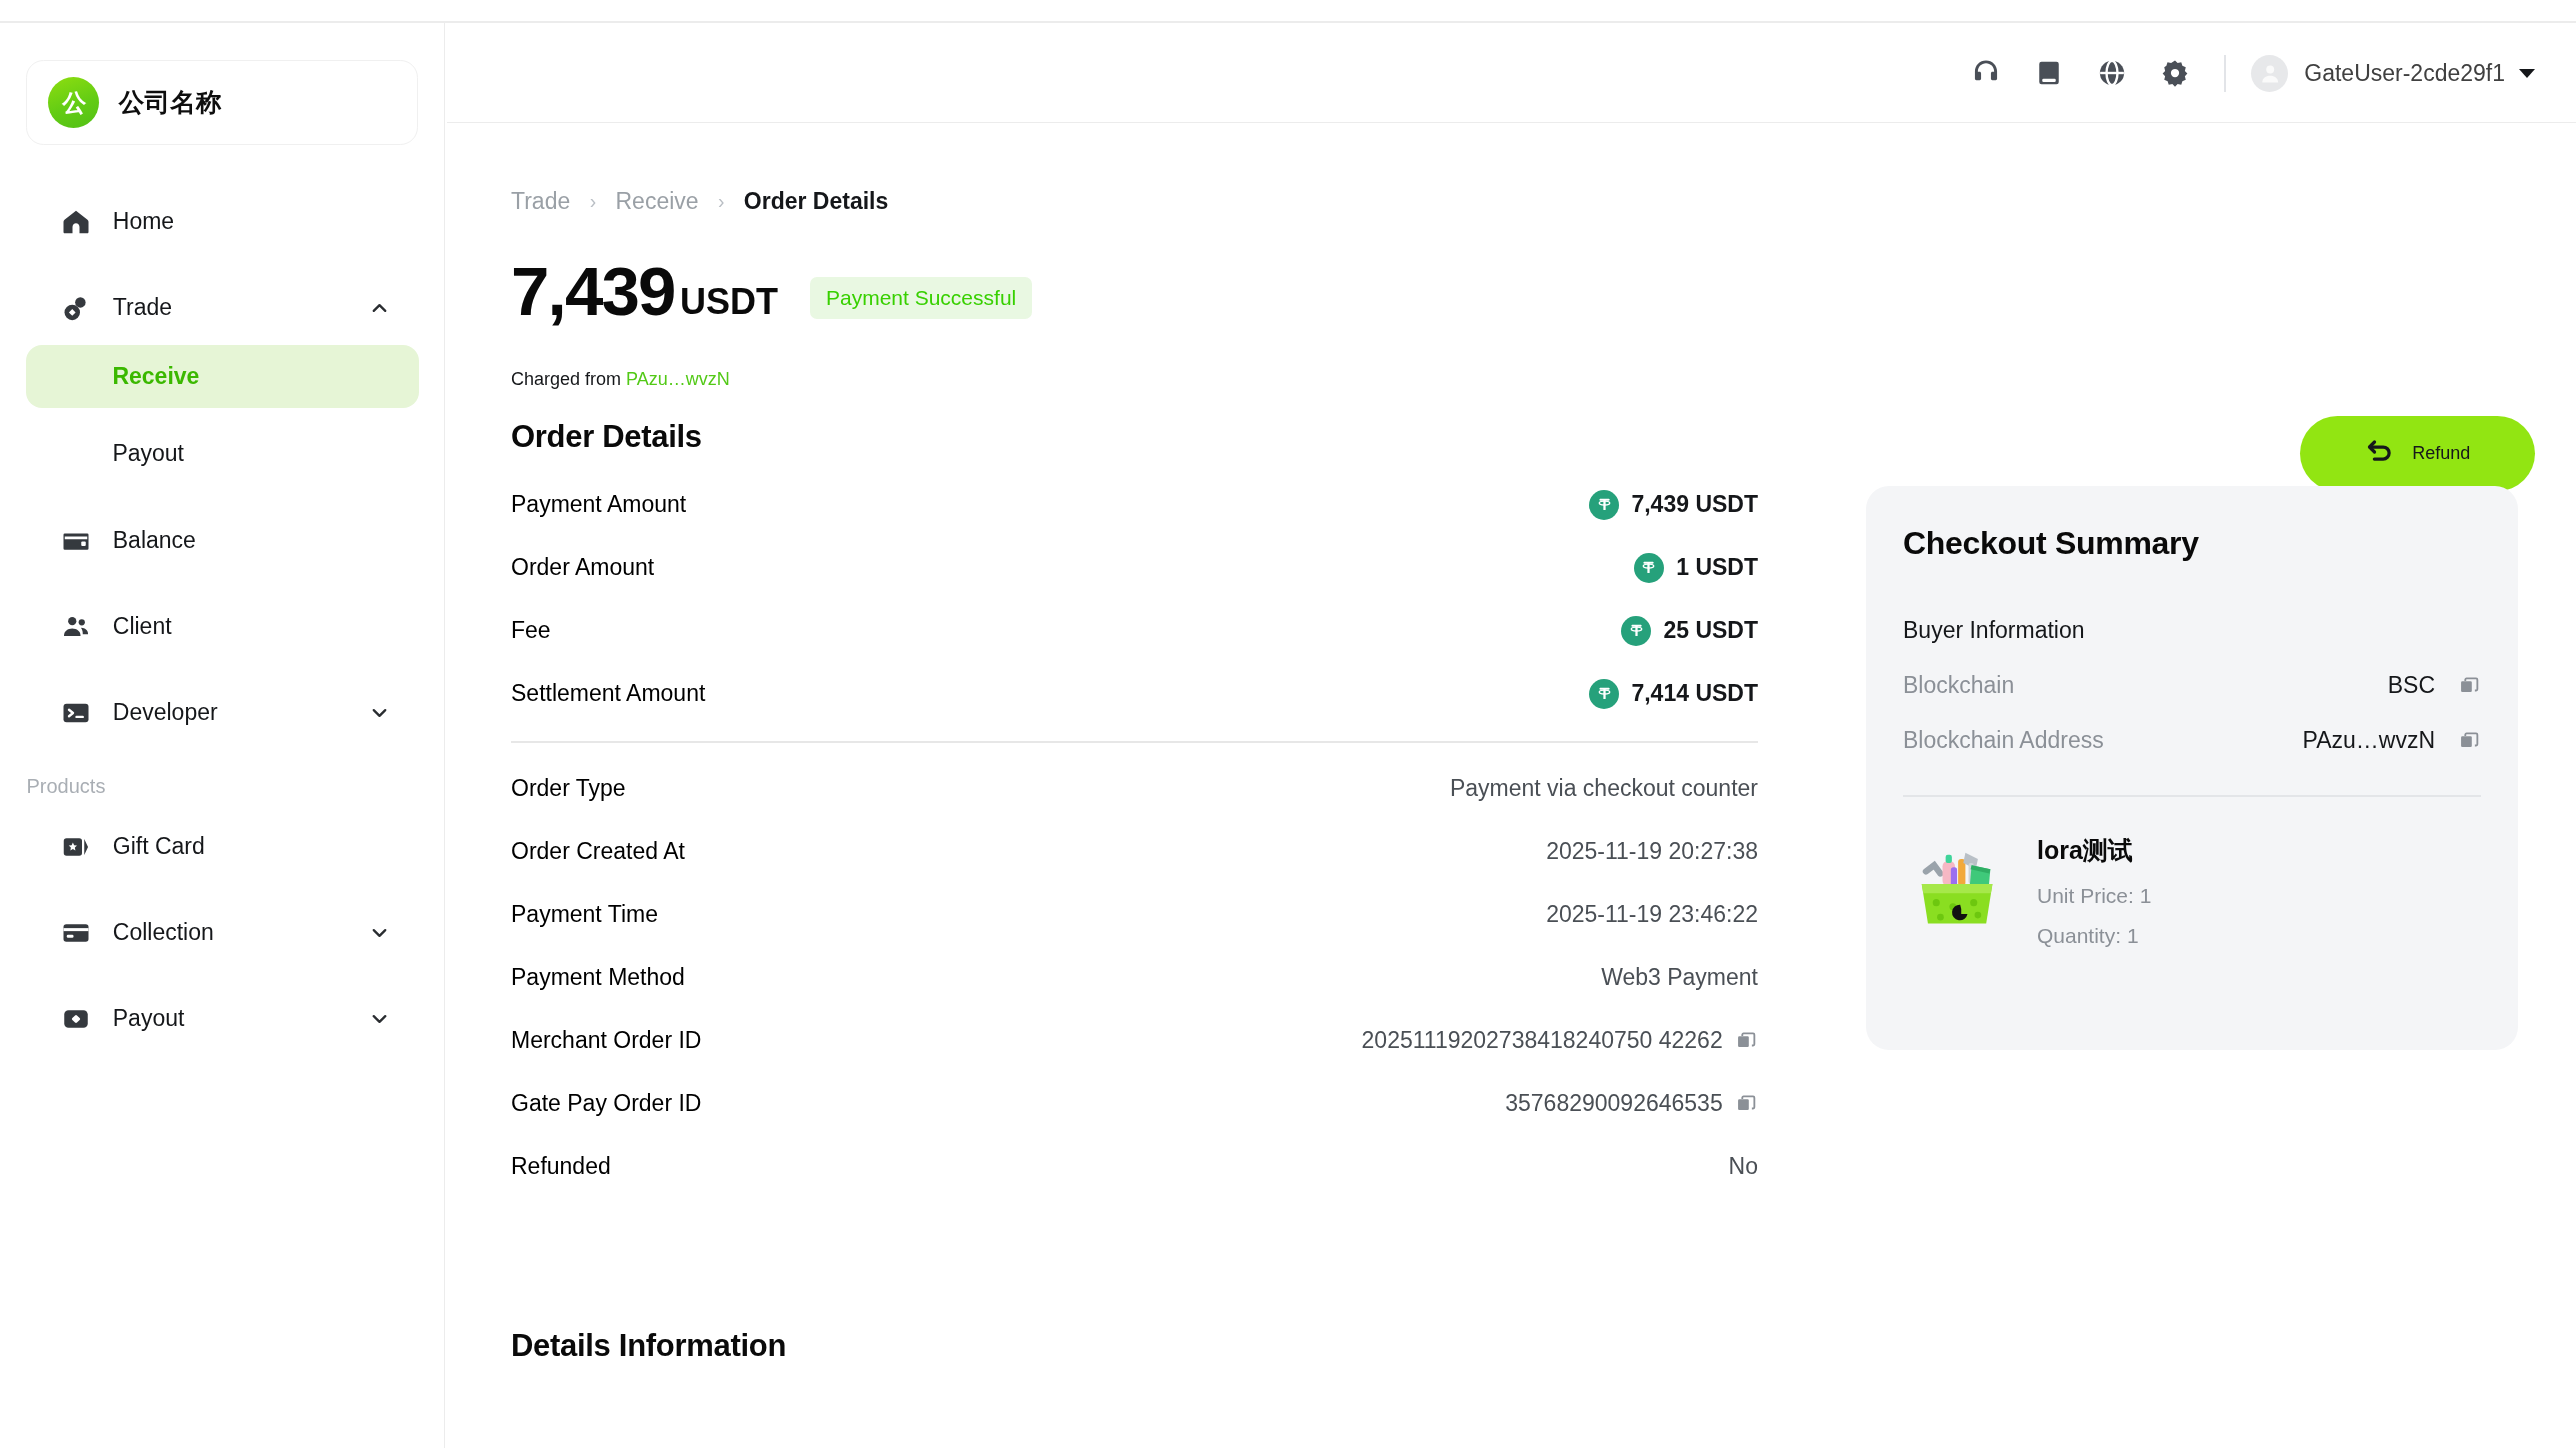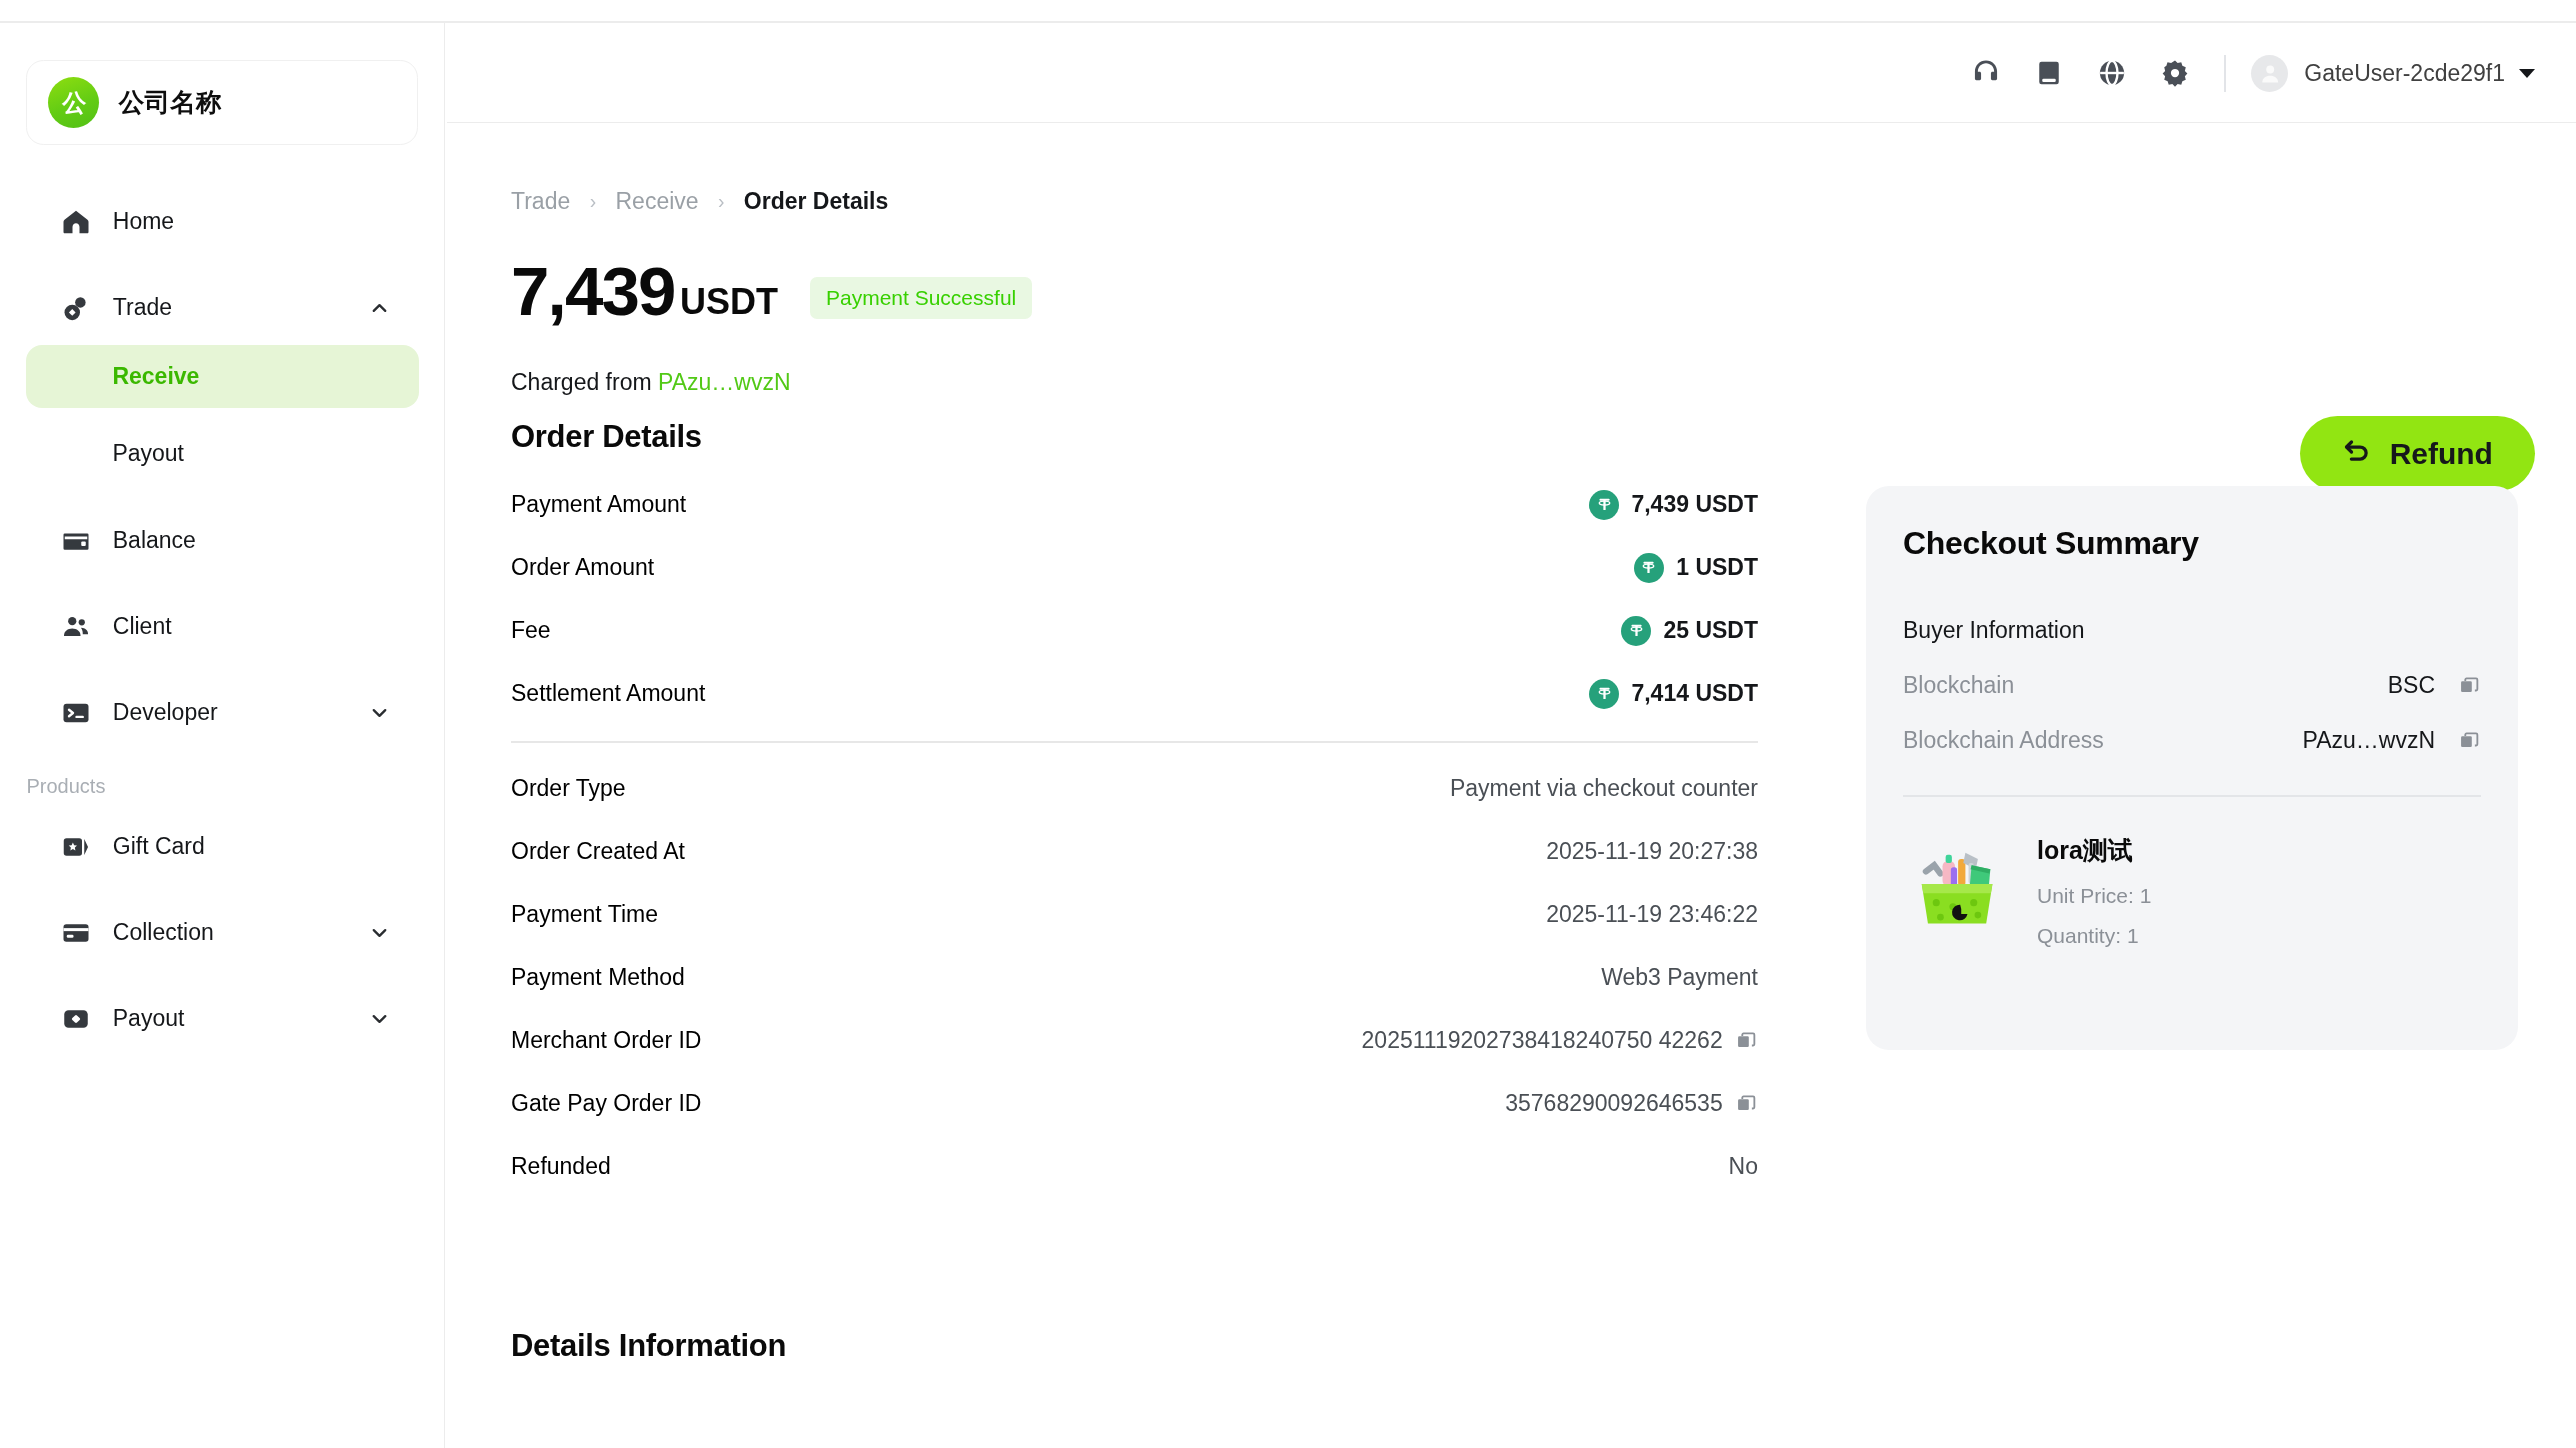--- a/index.html
+++ b/index.html
@@ -78,30 +78,30 @@
   .bc-item.current { color:#15171a; font-weight:700; cursor:default; }
   .bc-sep { margin:0 19.4px; color:#b9bec4; font-size:19.4px; }
 
   .amount-row { position:absolute; left:64px; top:132px; display:flex; align-items:flex-end; gap:0; }
   .amount-num { font-size:69px; font-weight:800; color:#0a0a0a; letter-spacing:-1.8px; line-height:1; }
   .amount-cur { font-size:36px; font-weight:800; color:#0a0a0a; margin-left:5.3px; position:relative; top:-2.6px; }
   .status-badge {
     margin-left:32px; background:#e9f8e2; color:#38d000; font-size:21px;
     padding:8.8px 16px; border-radius:7px; position:relative; top:-7px; white-space:nowrap;
   }
-  .charged { position:absolute; left:64px; top:244px; font-size:23px; color:#15171a; }
+  .charged { position:absolute; left:64px; top:244px; font-size:18px; color:#15171a; }
   .charged .addr { color:#52c916; }
 
   .refund-btn {
     position:absolute; right:41px; top:291px;
     width:235px; height:75px; border-radius:39px; background:#92e512;
     display:flex; align-items:center; justify-content:center; gap:17.6px;
     cursor:pointer; border:none;
   }
-  .refund-btn .lbl { font-size:30px; font-weight:700; color:#16181b; }
+  .refund-btn .lbl { font-size:18px; font-weight:400; color:#16181b; }
 
   .section-title { position:absolute; font-size:31px; font-weight:800; color:#0a0a0a; letter-spacing:-0.3px; }
 
   .detail-list { position:absolute; left:64px; top:348px; width:1247px; }
   .drow { position:relative; height:63px; display:flex; align-items:center; justify-content:space-between; }
   .drow .k { font-size:23px; color:#000000; font-weight:500; }
   .drow .v { font-size:23px; color:#15171a; font-weight:700; display:flex; align-items:center; gap:12.3px; }
   .drow.muted .v { color:#4a4f55; font-weight:400; }
   .usdt-dot {
     width:30px; height:30px; border-radius:50%; background:#26a17b;

